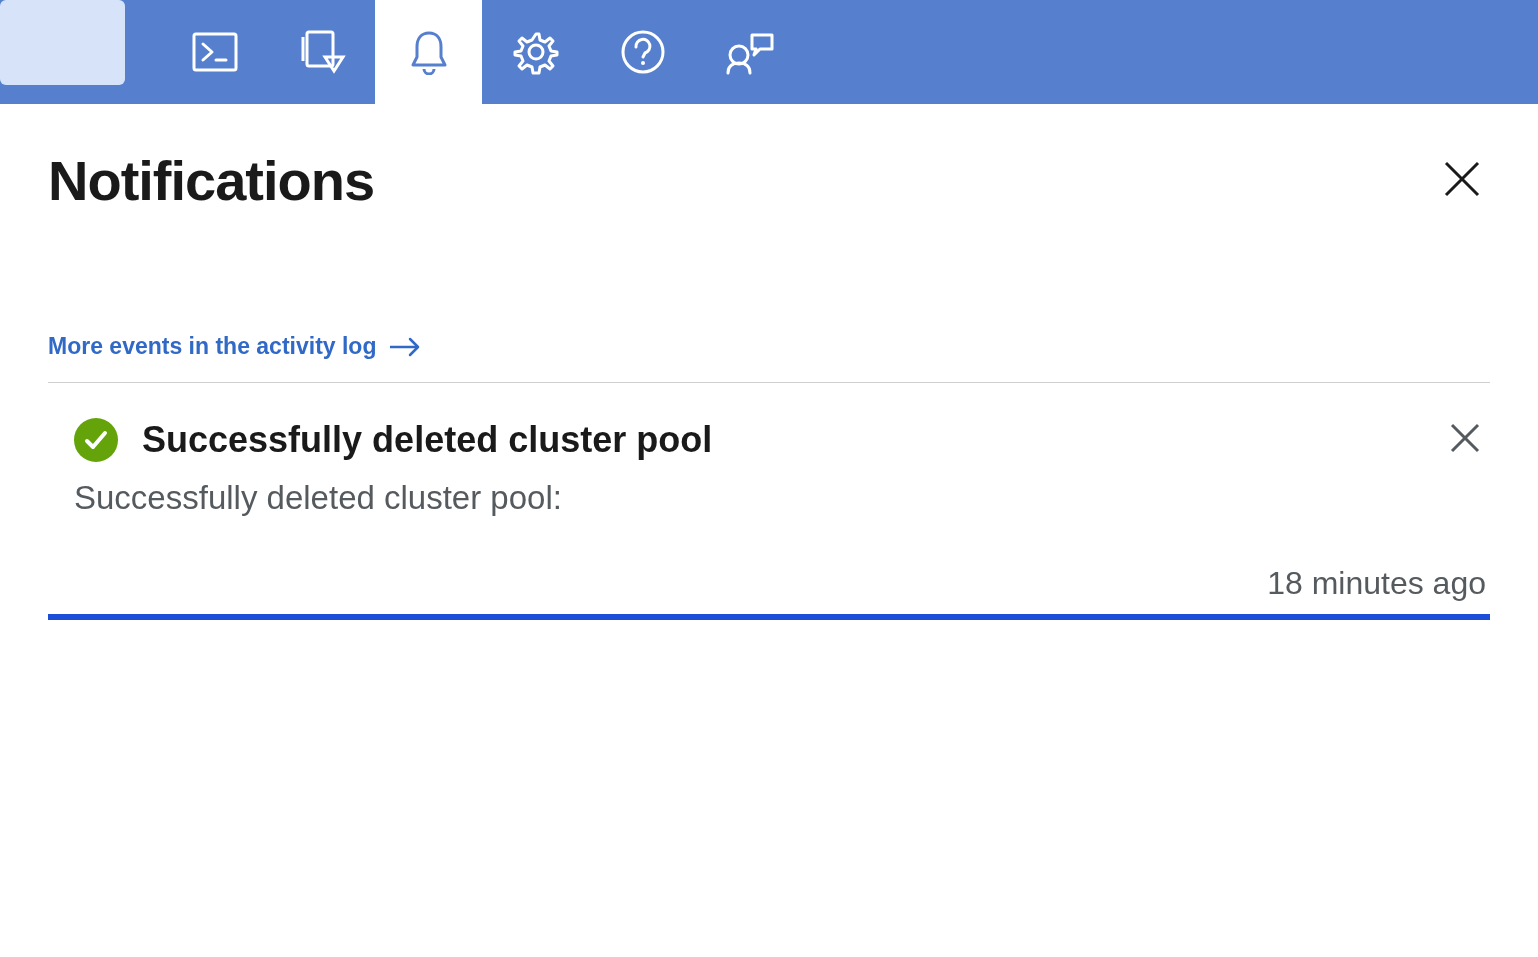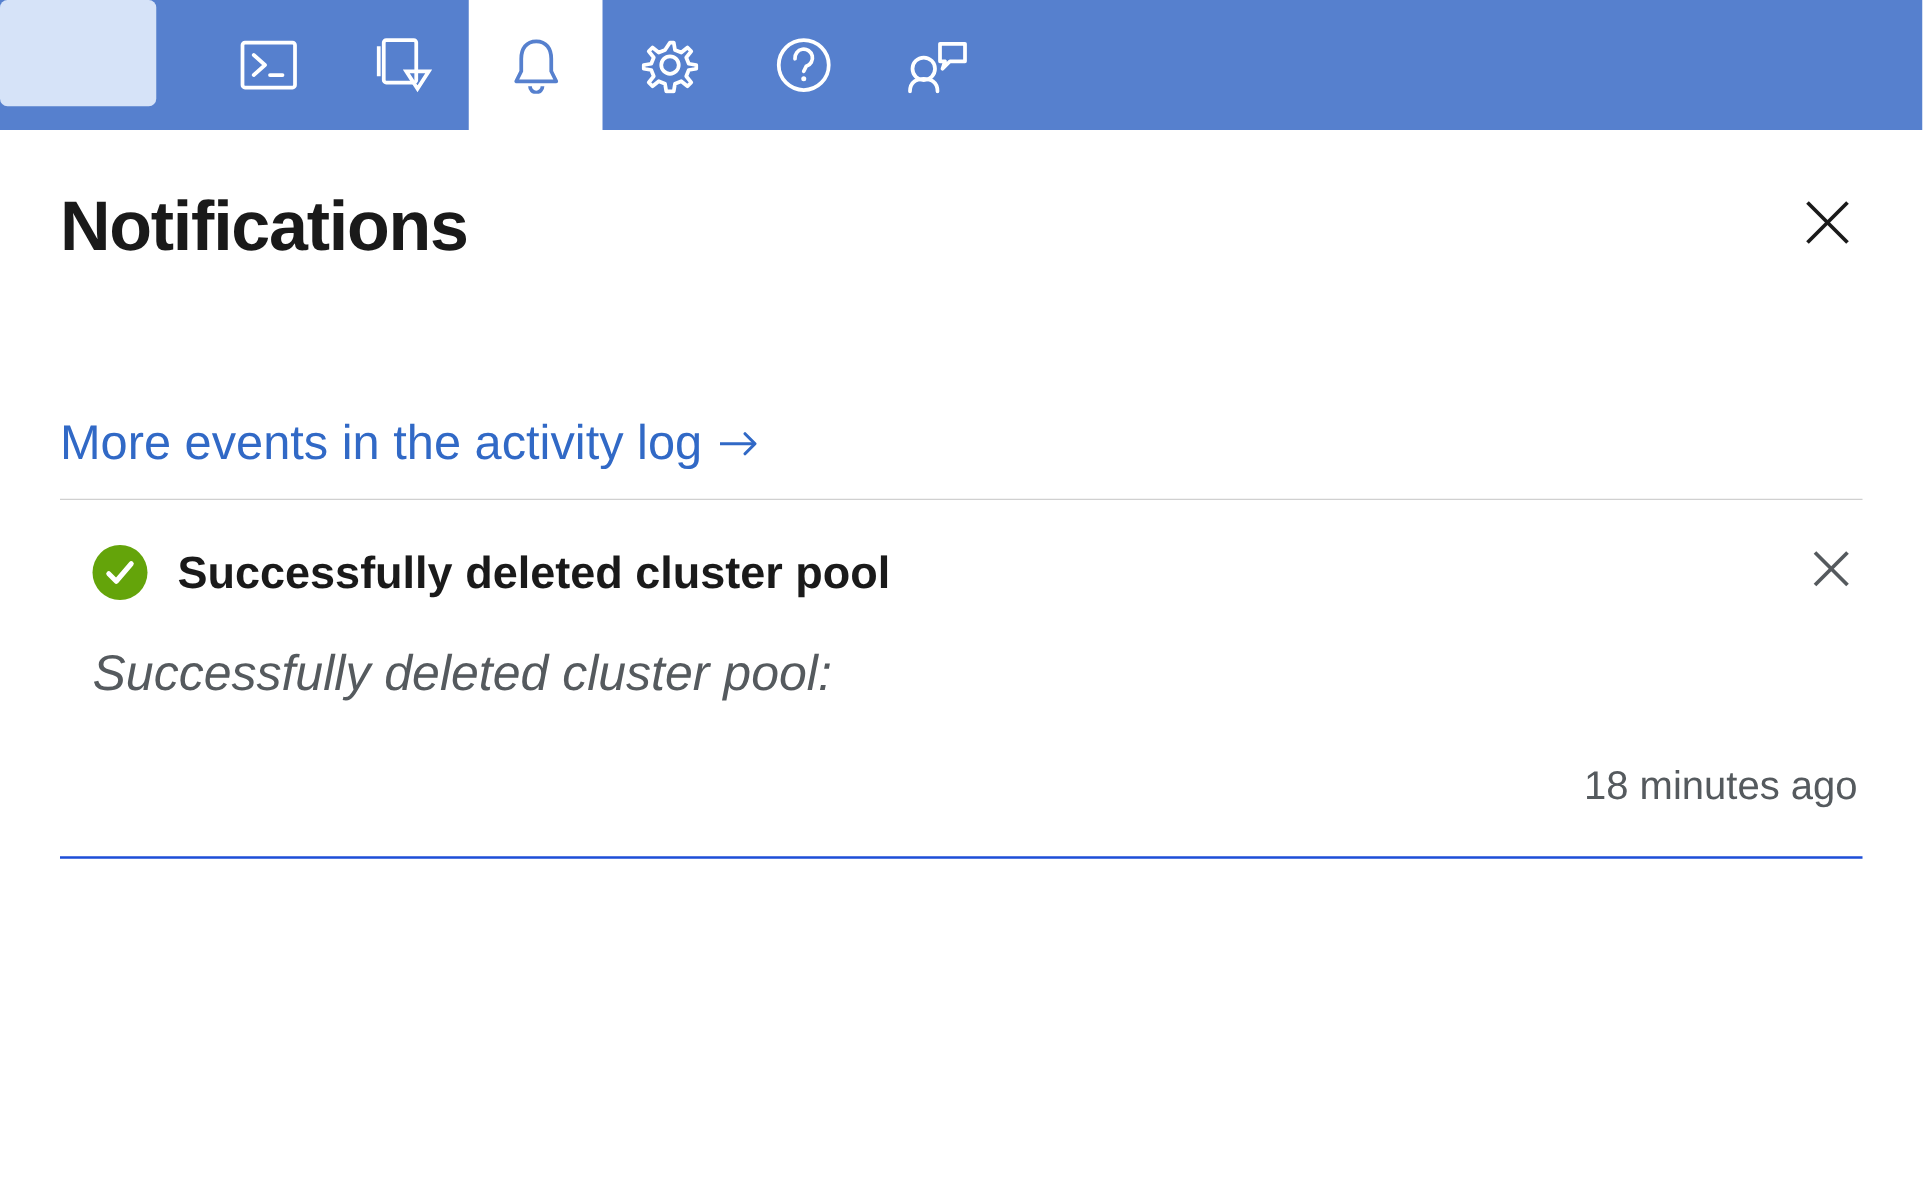--- a/index.html
+++ b/index.html
@@ -62,41 +62,41 @@
   .links-row {
     display: flex;
     align-items: center;
     justify-content: space-between;
     margin-top: 120px;
     padding-bottom: 22px;
     border-bottom: 1px solid #d0d0d0;
   }
   .link {
     color: #3169c6;
-    font-size: 39px;
-    font-weight: 400;
+    font-size: 23px;
+    font-weight: 700;
     display: inline-flex;
     align-items: center;
     gap: 12px;
     cursor: pointer;
   }
   .link svg { display:inline-block; }
   .dismiss-group {
     display: inline-flex;
     align-items: center;
     gap: 22px;
   }
   .chev {
     cursor: pointer;
   }
 
   
   .notif {
-    padding: 34px 4px 38px 4px;
-    border-bottom: 2px solid #1d4ed8;
+    padding: 34px 4px 12px 4px;
+    border-bottom: 6px solid #1d4ed8;
   }
   .notif-top {
     display: flex;
     align-items: center;
     justify-content: space-between;
   }
   .notif-left {
     display: flex;
     align-items: center;
     gap: 24px;
@@ -111,25 +111,24 @@
     justify-content: center;
     flex: none;
     margin-left:22px;
   }
   .notif-title {
     font-size: 36px;
     font-weight: 600;
     color: #1a1a1a;
   }
   .notif-body {
-    font-size: 40px;
+    font-size: 33px;
     color: #555a5e;
-    margin-top: 36px;
+    margin-top: 16px;
     margin-left: 22px;
-    font-style: italic;
   }
   .notif-time {
     font-size: 32px;
     color: #555a5e;
     text-align: right;
     margin-top: 48px;
   }
   .dismiss-x { cursor: pointer; padding:4px; }
 </style>
 </head>

